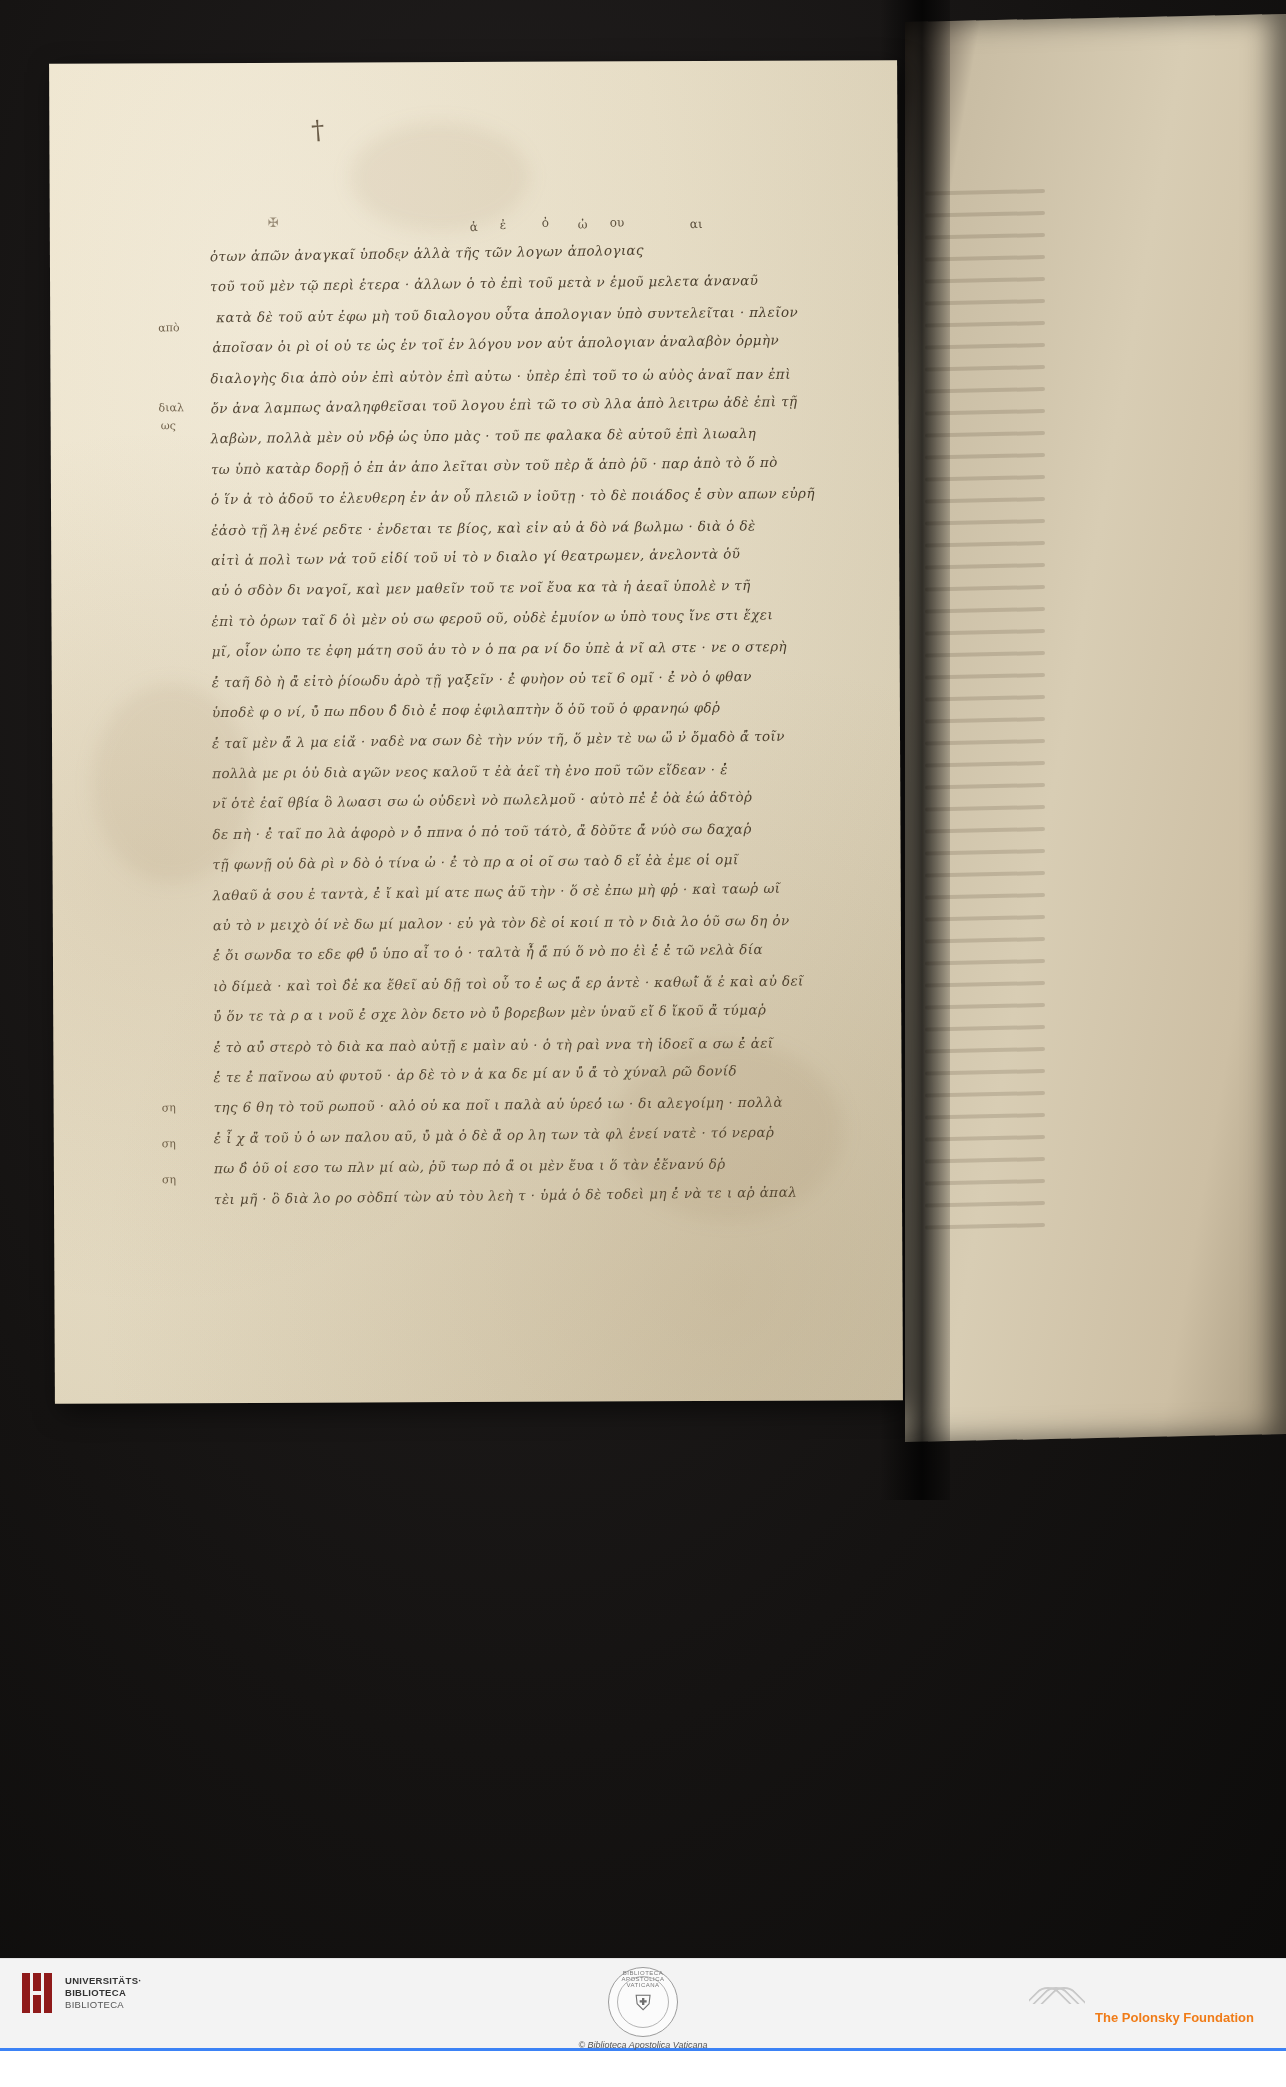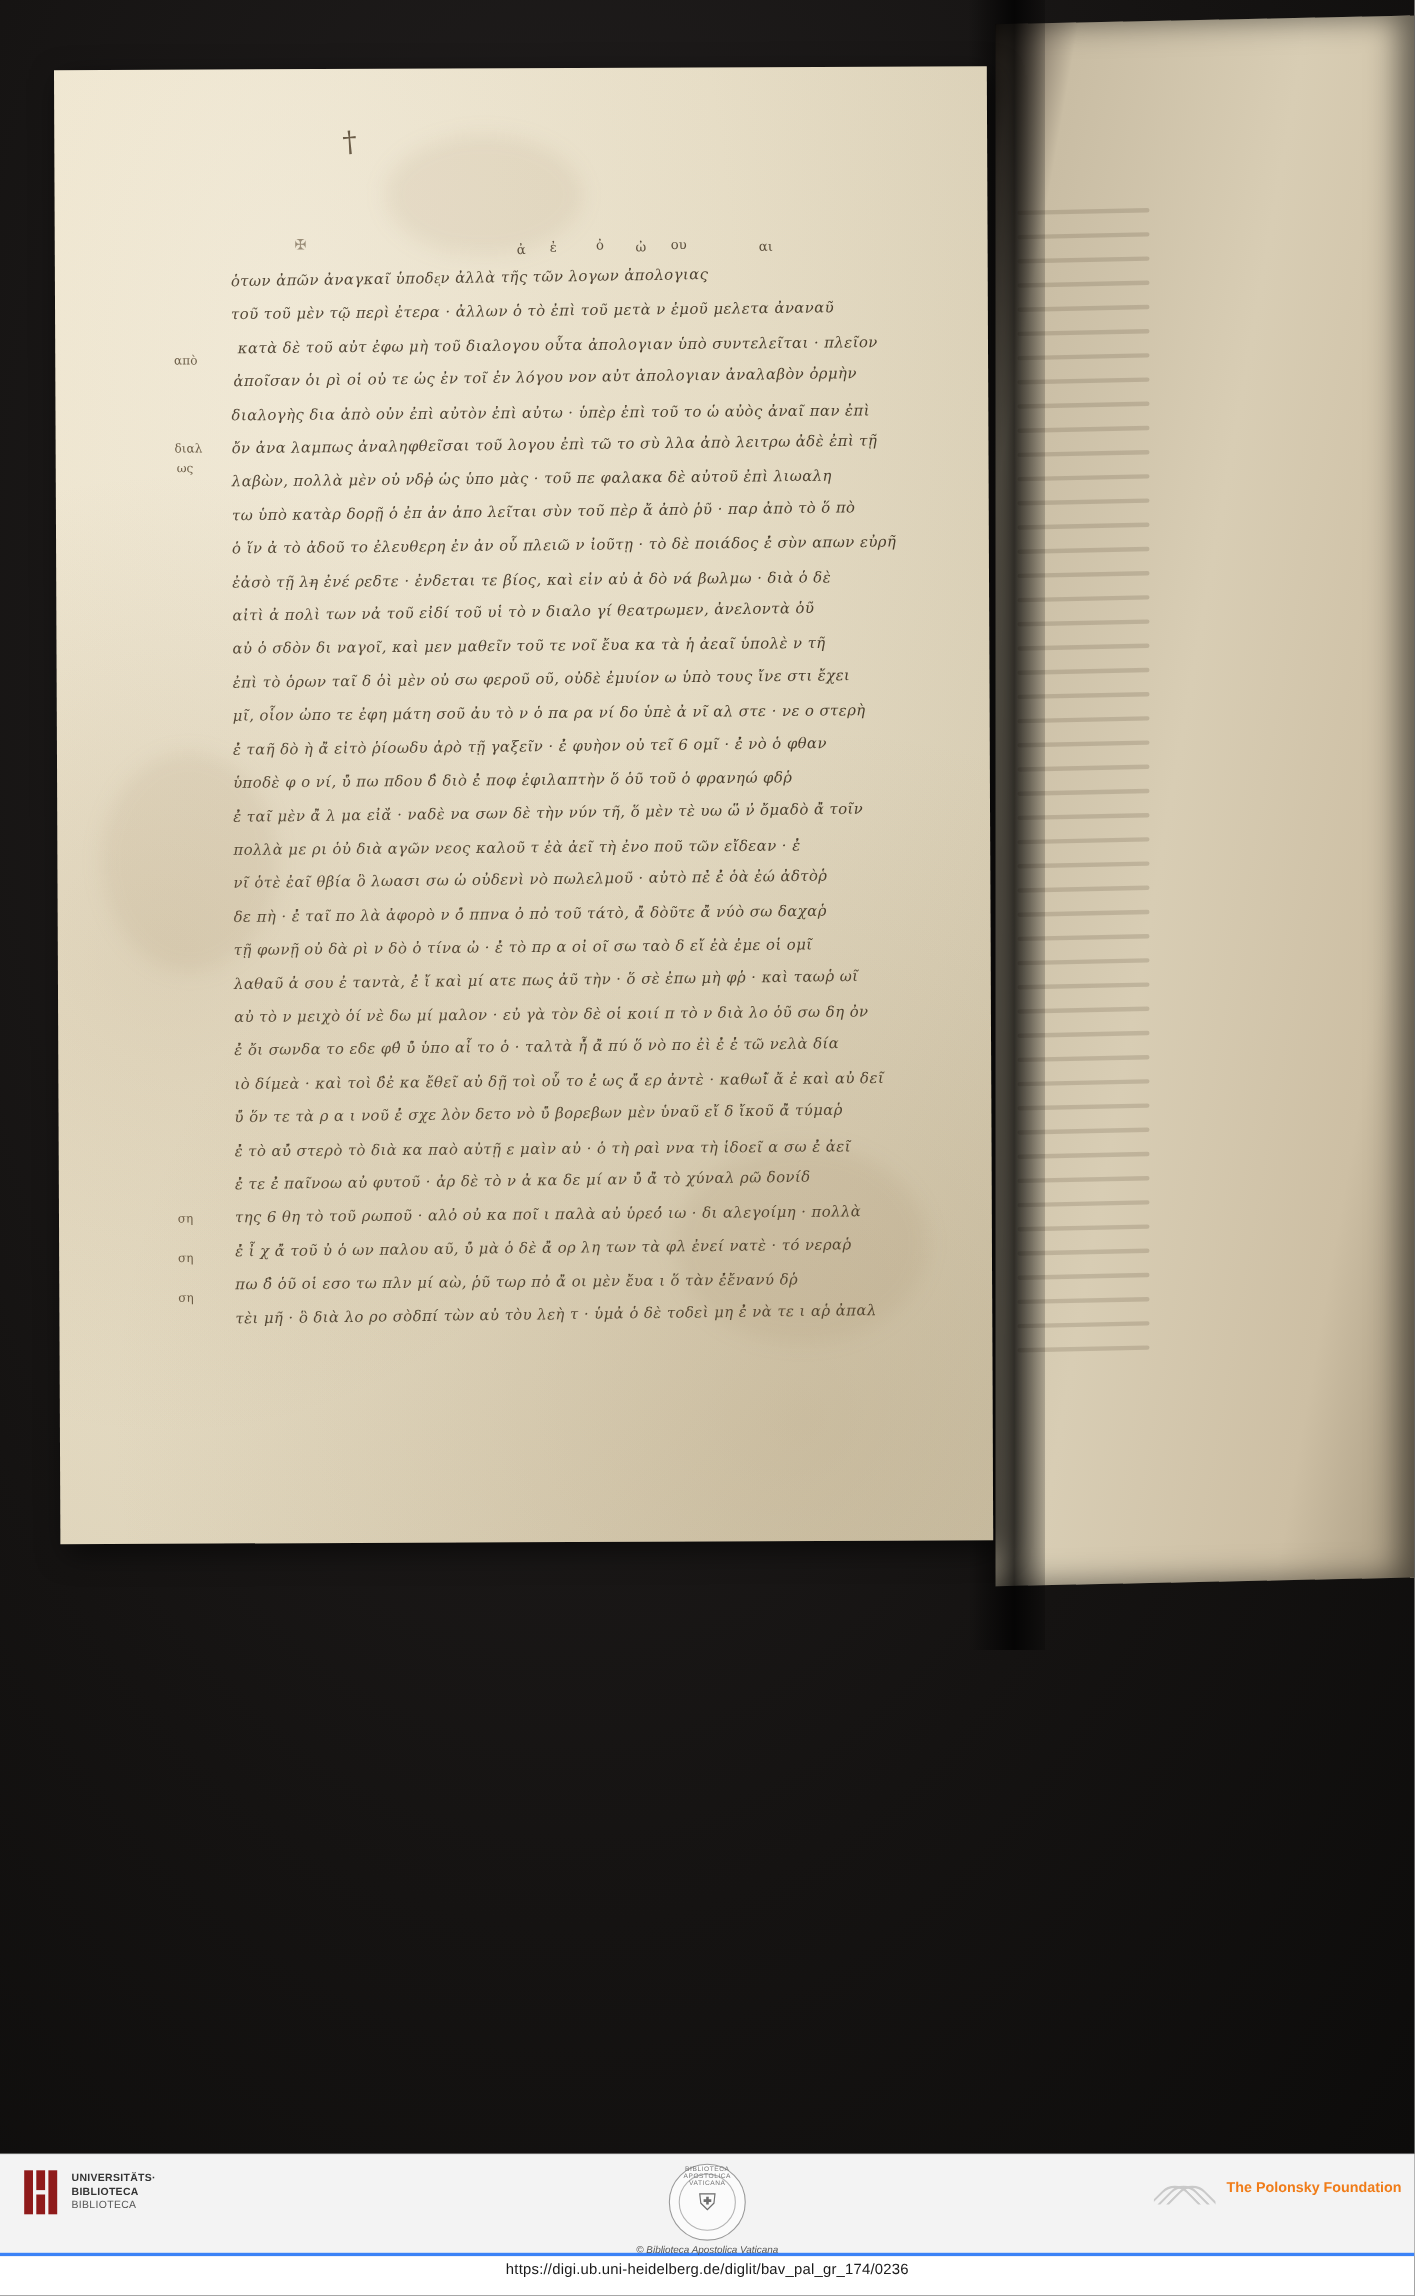--- a/index.html
+++ b/index.html
@@ -250,24 +250,24 @@
   .bav-caption {
     margin-top: 3px;
     font-size: 9px;
     color: #555;
     font-style: italic;
   }
 
   
   .polonsky {
     position: absolute;
-    right: 12px;
+    right: 32px;
     top: 22px;
     display: flex;
-    align-items: flex-start;
+    align-items: flex-end;
     gap: 10px;
   }
   .polonsky-mark {
     width: 56px;
     height: 44px;
     position: relative;
     overflow: hidden;
   }
   .polonsky-mark span {
     position: absolute;
@@ -450,15 +450,14 @@
       <div class="polonsky">
         <div class="polonsky-mark">
           <span style="left:2px;top:6px;width:34px;height:34px;"></span>
           <span style="left:10px;top:6px;width:34px;height:34px;"></span>
           <span style="left:18px;top:6px;width:34px;height:34px;"></span>
         </div>
         <div class="polonsky-label">The Polonsky Foundation</div>
       </div>
     </div>
 
-    <div class="url-line">https://digi.ub.uni-heidelberg.de/diglit/bav_pal_gr_174/0236</div>
   </div>
 </div>
 
 </body></html>

